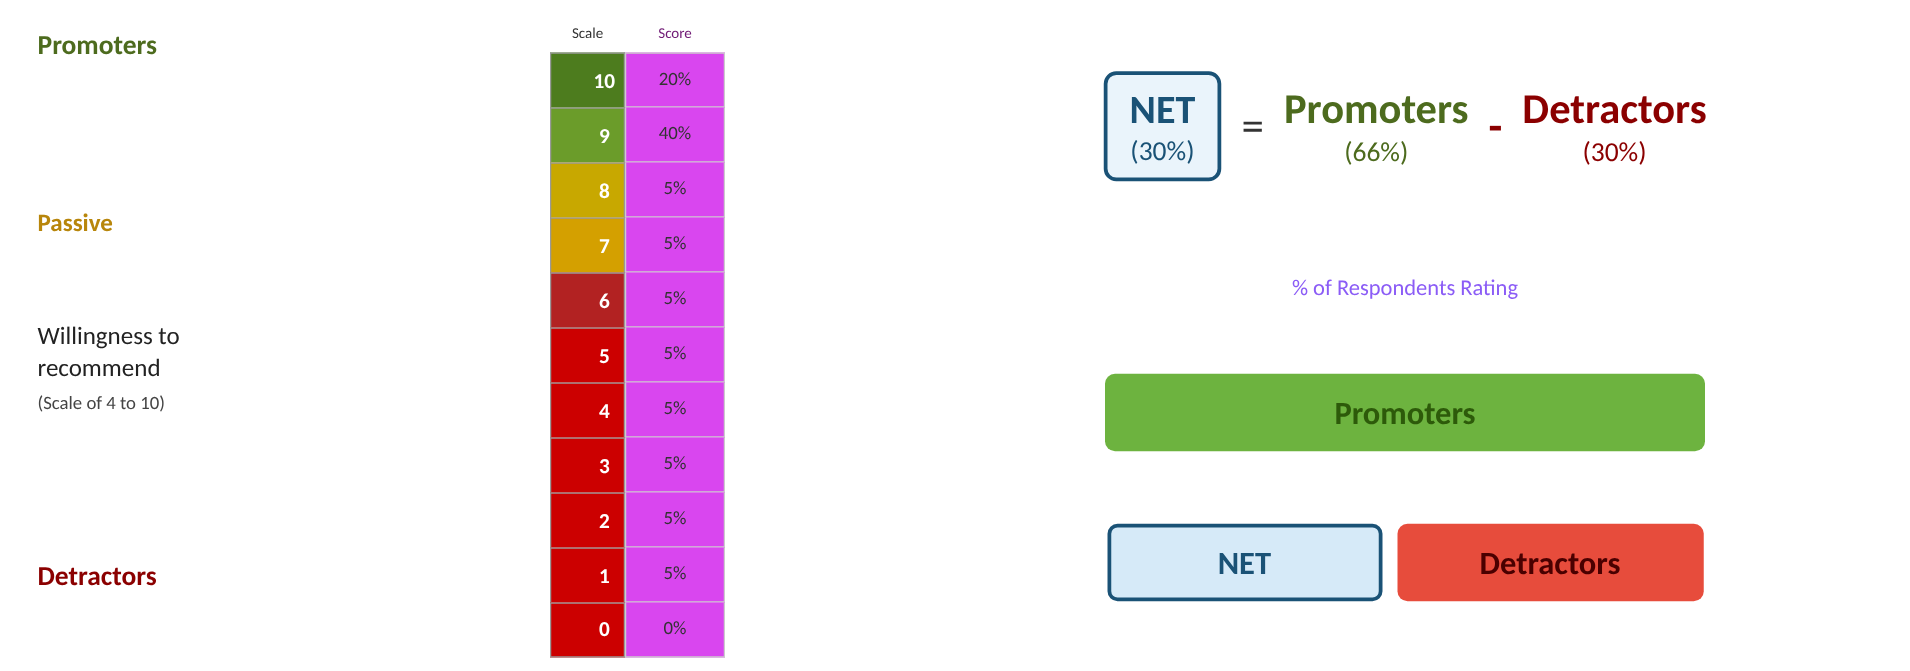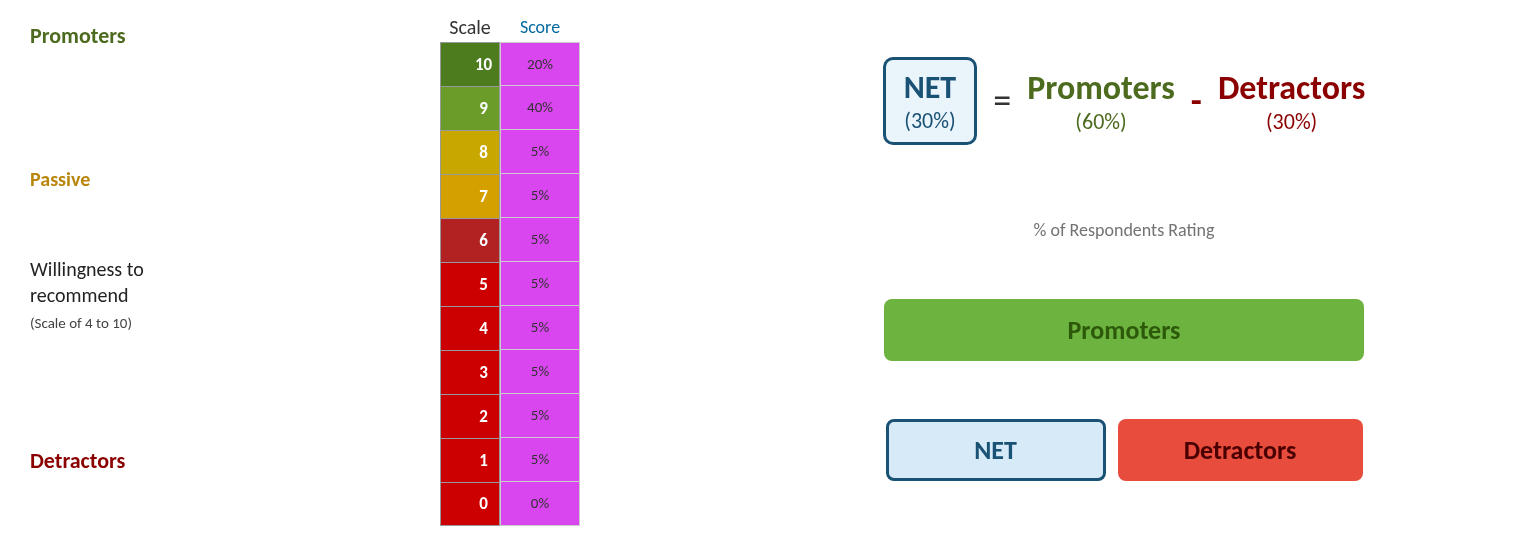--- a/index.html
+++ b/index.html
@@ -72,21 +72,21 @@
     .table-wrapper {
       display: flex;
       flex-direction: row;
       margin-left: 210px;
     }
     .scale-col {
       display: flex;
       flex-direction: column;
     }
     .scale-header {
-      font-size: 20px;
+      font-size: 12px;
       color: #333;
       text-align: center;
       height: 30px;
       display: flex;
       align-items: center;
       justify-content: center;
       width: 60px;
     }
     .scale-cell {
       width: 60px;
@@ -98,22 +98,22 @@
       font-size: 17px;
       color: #fff;
       border: 1px solid #999;
       padding-left: 27px;
     }
     .score-col {
       display: flex;
       flex-direction: column;
     }
     .score-header {
-      font-size: 18px;
-      color: #0369a1;
+      font-size: 12px;
+      color: #701a75;
       text-align: right;
       height: 30px;
       display: flex;
       align-items: center;
       justify-content: center;
       width: 80px;
     }
     .score-cell {
       width: 80px;
       height: 44px;
@@ -194,21 +194,21 @@
       font-size: 34px;
       font-weight: bold;
       color: #8b0000;
     }
     .formula-detractors .fd-pct {
       font-size: 22px;
       color: #8b0000;
     }
     .respondents-label {
       font-size: 18px;
-      color: #737373;
+      color: #8b5cf6;
       margin-bottom: 14px;
       text-align: center;
     }
     .promoters-bar {
       background-color: #6db33f;
       border-radius: 8px;
       width: 480px;
       height: 62px;
       display: flex;
       align-items: center;
@@ -301,21 +301,21 @@
 
   <div class="right-section">
     <div class="formula-row">
       <div class="net-box">
         <div class="net-label">NET</div>
         <div class="net-pct">(30%)</div>
       </div>
       <div class="equals-sign">=</div>
       <div class="formula-promoters">
         <div class="fp-label">Promoters</div>
-        <div class="fp-pct">(60%)</div>
+        <div class="fp-pct">(66%)</div>
       </div>
       <div class="minus-sign">-</div>
       <div class="formula-detractors">
         <div class="fd-label">Detractors</div>
         <div class="fd-pct">(30%)</div>
       </div>
     </div>
     <div class="respondents-label">% of Respondents Rating</div>
     <div class="promoters-bar">Promoters</div>
     <div class="bottom-bars">

